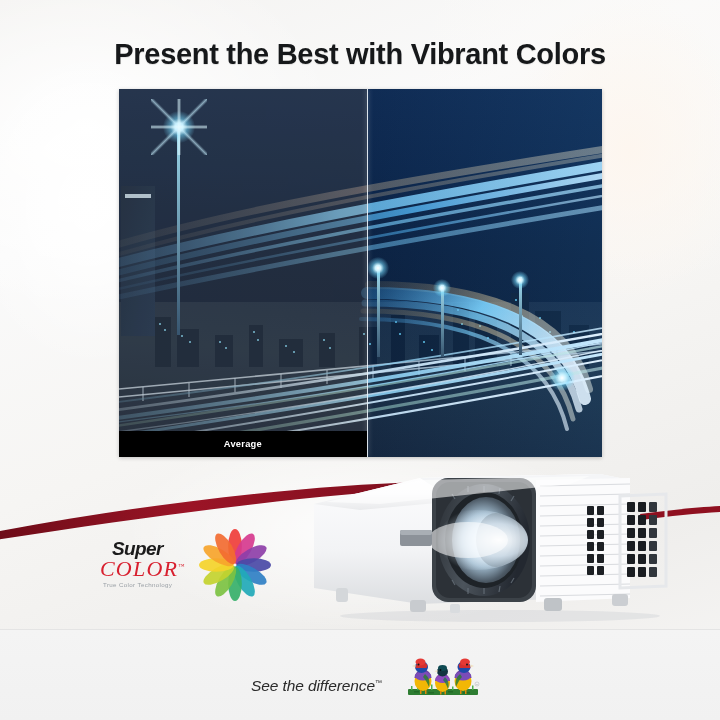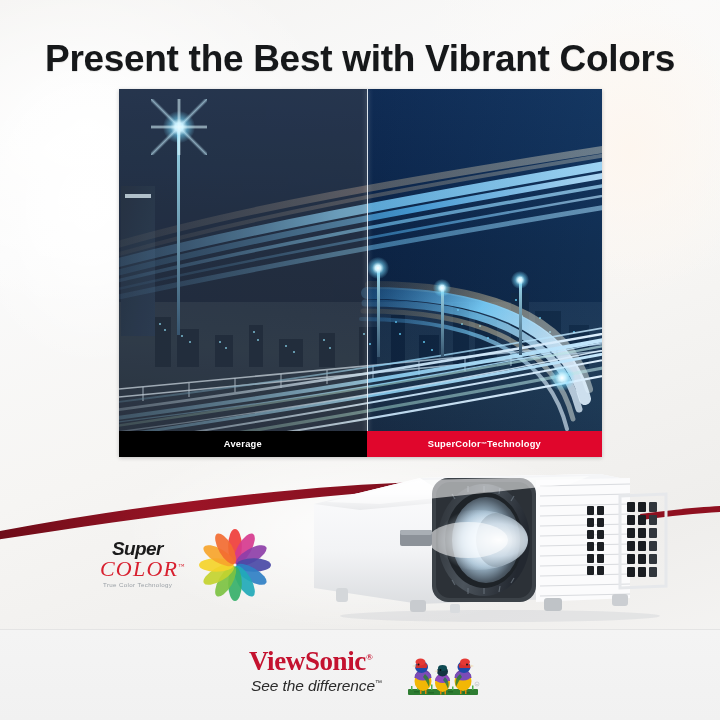--- a/index.html
+++ b/index.html
@@ -19,21 +19,21 @@
   }
   .bg-soft1{position:absolute;left:-40px;top:40px;width:260px;height:330px;
     background:radial-gradient(ellipse at center,#ffffff 0%,rgba(255,255,255,0) 70%);}
   .bg-soft2{position:absolute;right:-30px;top:0px;width:240px;height:300px;
     background:radial-gradient(ellipse at center,#fdf6ef 0%,rgba(253,246,239,0) 72%);}
   .bg-soft3{position:absolute;left:120px;top:430px;width:480px;height:200px;
     background:radial-gradient(ellipse at center,rgba(255,255,255,.9) 0%,rgba(255,255,255,0) 70%);}
 
   
   .headline{position:absolute;left:0;top:38px;width:720px;text-align:center;
-    font-size:37px;font-weight:bold;color:#16181a;letter-spacing:-.3px;
+    font-size:29px;font-weight:bold;color:#16181a;letter-spacing:-.3px;
     text-shadow:0 1px 1px rgba(0,0,0,.10);white-space:nowrap;}
 
   
   .photo{position:absolute;left:119px;top:89px;width:483px;height:368px;
     background:#0a1730;overflow:hidden;box-shadow:0 1px 4px rgba(0,0,0,.22);}
   .sky{position:absolute;left:0;top:0;width:100%;height:64%;
     background:linear-gradient(182deg,#0d2144 0%,#0a1c3c 34%,#091731 66%,#08142b 100%);}
   .ground{position:absolute;left:0;bottom:0;width:100%;height:42%;
     background:linear-gradient(185deg,#16233a 0%,#1a2738 40%,#11192a 100%);}
   .tower{position:absolute;left:2px;bottom:33%;width:34px;height:150px;
@@ -281,25 +281,20 @@
     <div class="lamp" style="left:258px;top:176px;height:92px;"></div>
     <div class="lampglow" style="left:248px;top:168px;width:22px;height:22px;"></div>
     <div class="lamp" style="left:322px;top:196px;height:72px;"></div>
     <div class="lampglow" style="left:314px;top:190px;width:18px;height:18px;"></div>
     <div class="lamp" style="left:400px;top:188px;height:78px;"></div>
     <div class="lampglow" style="left:392px;top:182px;width:18px;height:18px;"></div>
     <div class="lampglow" style="left:430px;top:276px;width:26px;height:26px;"></div>
 
     <div class="lbls">
       <div class="lbl lbl-avg">Average</div>
-      <div class="lbl lbl-sc">
-        <span>SuperColor</span>
-          <sup>™</sup>
-          <span> Technology</span>
-      </div>
     </div>
   </div>
 
   <svg class="swoosh" viewBox="0 0 720 120">
     <defs>
       <linearGradient id="swg" x1="0" y1="0" x2="1" y2="0">
         <stop offset="0" stop-color="#6d0c18"></stop>
         <stop offset="0.45" stop-color="#9b1426"></stop>
         <stop offset="1" stop-color="#7d0f1e"></stop>
       </linearGradient>
@@ -477,23 +472,20 @@
     <rect x="110" y="130" width="16" height="12" rx="3" fill="#c8cbcf"></rect>
     <rect x="244" y="128" width="18" height="13" rx="3" fill="#bfc3c7"></rect>
     <rect x="312" y="124" width="16" height="12" rx="3" fill="#cbced2"></rect>
     <rect x="150" y="134" width="10" height="9" rx="2" fill="#d9dcdf"></rect>
 
     <path d="M26,32 L120,10 L290,6 L270,14 L80,34 Z" fill="#ffffff" opacity="0.55"></path>
   </svg>
 
   <div class="footer"></div>
   <div class="vs-logo">
-    <div class="vs-name">
-      <span>ViewSonic</span><span class="vs-reg">®</span>
-    </div>
     <div class="vs-tag">
       <span>See the difference</span><span class="vs-tm">™</span>
     </div>
 
     <svg class="birds" viewBox="0 0 152 100">
 
       <g>
         <rect x="6" y="82" width="140" height="12" rx="2" fill="#2e7d32"></rect>
         <g fill="#4caf50">
           <rect x="12" y="76" width="3" height="8"></rect>

